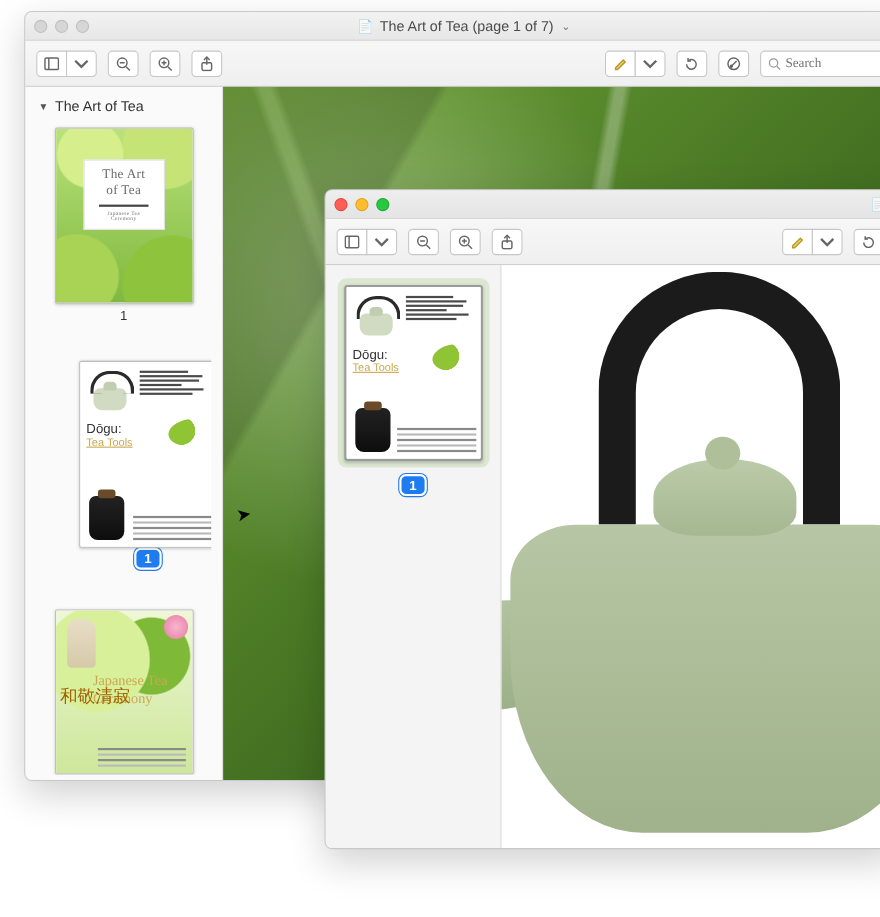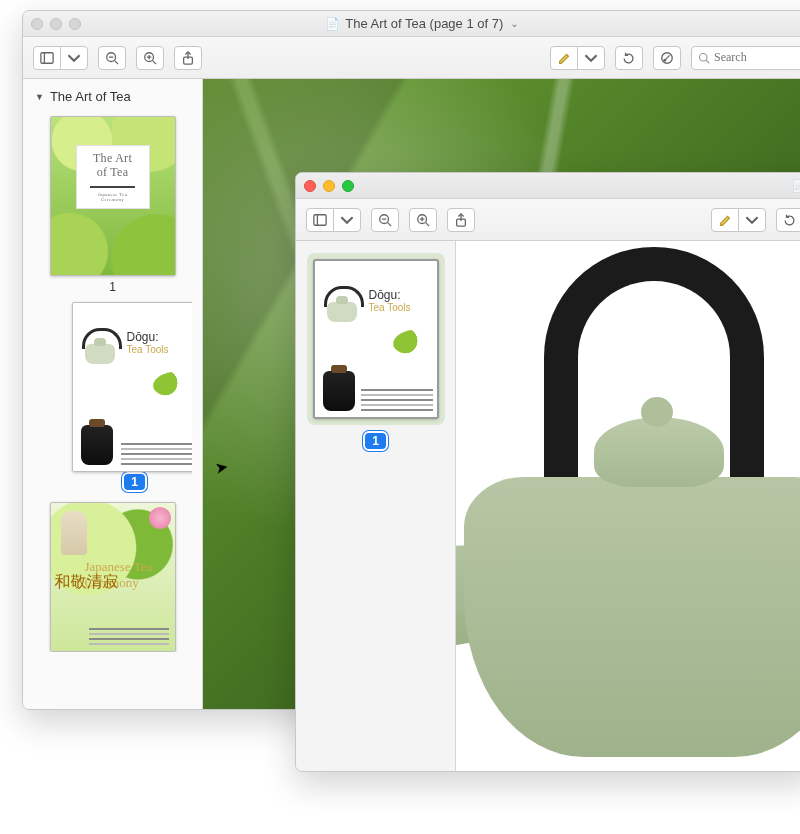--- a/index.html
+++ b/index.html
@@ -67,21 +67,21 @@
   .search-field input { border:0; outline:0; font-size:12px; background:transparent; width:80px;font-family:Liberation Serif, serif;}
   
   .body-row { display:flex; height:calc(100% - 68px); }
   .sidebar {
     width: 180px; background:#fafafa; border-right:1px solid #d6d6d6;
     display:flex; flex-direction:column;
     padding:6px 10px 0 10px;
   }
   .sidebar-head { display:flex; align-items:center; gap:6px; font-size:13px; color:#333; padding:4px 0 8px 2px;}
   .sidebar-head .tri { font-size:9px; color:#555;}
-  .thumbs { display:flex; flex-direction:column; align-items:center; gap:4px; padding-top:4px; overflow:hidden;}
+  .thumbs { display:flex; flex-direction:column; align-items:center; gap:30px; padding-top:4px; overflow:hidden;}
   .thumb {
     width: 126px; height:160px; background:#fff;
     border:1px solid #bdbdbd; box-shadow:0 1px 3px rgba(0,0,0,.2);
     position:relative; overflow:hidden;
     display:flex; flex-direction:column;
     border-radius:2px;
   }
   .thumb.cover { align-items:center; justify-content:flex-start; }
   .leaf-bg {
     position:absolute; inset:0;
@@ -101,42 +101,41 @@
     display:flex; flex-direction:column; align-items:center; justify-content:flex-start;
     padding:6px 2px;
     font-size:12px; color:#6c6c6c; text-align:center; line-height:1.15; letter-spacing:.3px;
     font-family: Georgia, serif;
   }
   .cover-mini { position:relative; margin-top:6px; font-size:5px; color:#777; border-top:2px solid #444; padding-top:4px; width:45px; text-align:center;}
   .page-num { font-size:12px; color:#333; margin-top:4px;}
   
   .dogu-card {
     position:absolute; inset:0; background:#fff;
-    display:flex; 
+    display:flex; flex-direction:column;
     padding:6px;
-    margin-top:17px;
   }
   .dogu-top { display:flex; gap:6px; }
   .kettle {
     width:42px;height:44px; position:relative; flex-shrink:0;
   }
   .kettle::before {
     content:""; position:absolute; left:6px; top:18px; width:30px; height:20px;
     background:#d0dbc2; border-radius:6px 6px 8px 8px;
   }
   .kettle::after {
     content:""; position:absolute; left:3px; top:2px; width:34px; height:18px;
     border:3px solid #2a2a2a; border-bottom:none; border-radius:18px 18px 0 0;
   }
   .kettle .lid { position:absolute; left:15px; top:12px; width:12px; height:8px; background:#c0cdb0; border-radius:4px 4px 2px 2px;}
   .dogu-text { flex:1; }
   .dogu-text .blk { height:2px; background:#4a4a4a; margin:2px 0;}
   .dogu-title { margin-top:4px; }
   .dogu-title .jp { font-size:12px; color:#333; font-weight:500;}
-  .dogu-title .en { font-size:10px; color:#c9a94f;}
+  .dogu-title .en { font-size:10px; color:#c9a94f;text-decoration:underline;}
   .matcha { position:absolute; right:4px; top:52px; width:40px; height:24px;
     background: radial-gradient(circle at 30% 40%, #8fc435 0 40%, transparent 41%);
     border-radius:50%; transform:rotate(-8deg);}
   .jar { position:absolute; left:8px; bottom:6px; width:32px; height:40px;
     background:linear-gradient(#222,#0d0d0d); border-radius:6px 6px 8px 8px;}
   .jar::before{content:"";position:absolute;left:8px;top:-6px;width:16px;height:8px;background:#6b4a2a;border-radius:3px;}
   .lines { position:absolute; right:4px; bottom:6px; width:72px; display:flex; flex-direction:column; gap:3px;}
   .lines div { height:2px; background:#bbb;}
   .lines div:nth-child(odd){background:#8a8a8a;}
   .badge {

